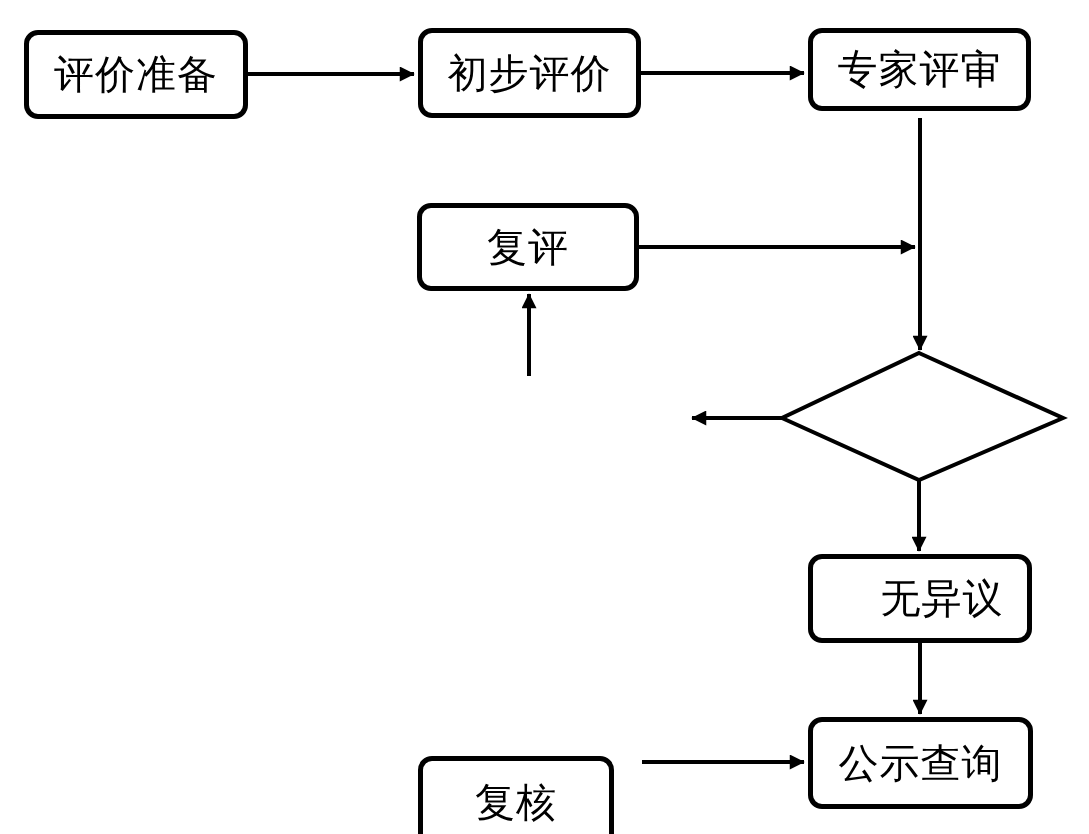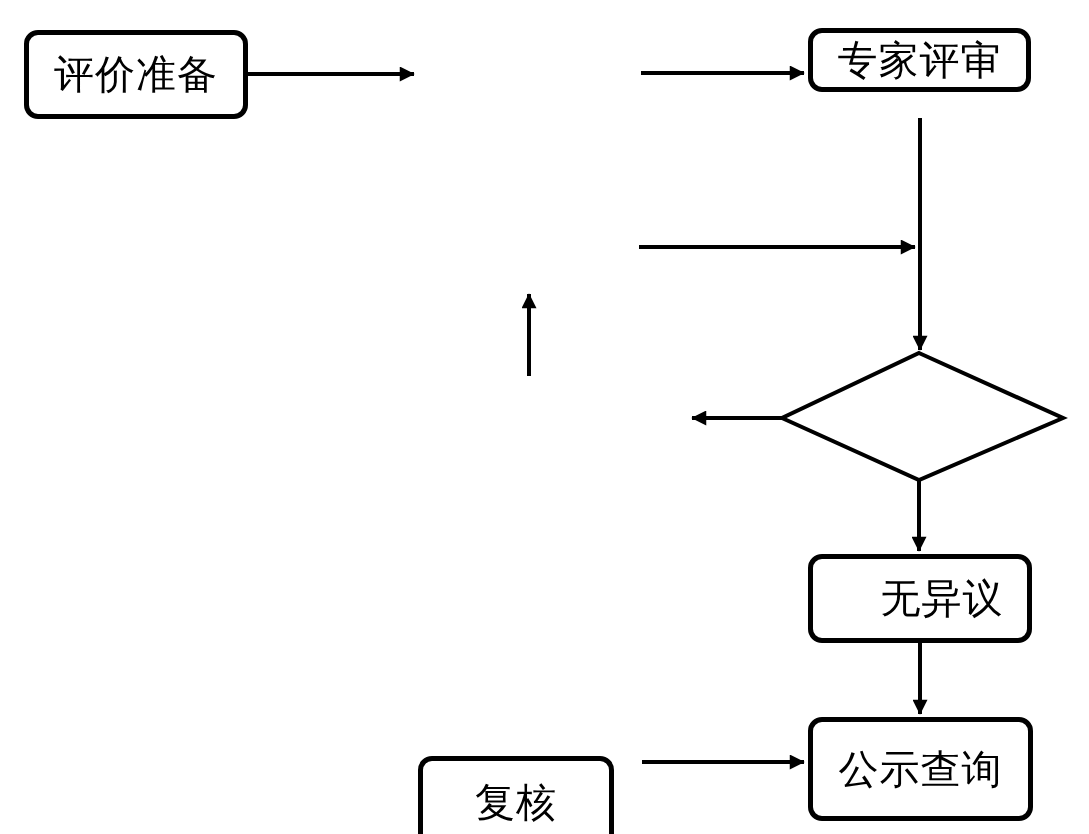--- a/index.html
+++ b/index.html
@@ -25,26 +25,26 @@
     align-items: center;
     justify-content: center;
     font-size: 40px;
     color: #000000;
     letter-spacing: 1px;
     z-index: 1;
     white-space: nowrap;
   }
   #n-prepare     { left: 24px;  top: 30px;  width: 224px; height: 89px; }
   #n-preliminary { left: 418px; top: 28px;  width: 223px; height: 90px; }
-  #n-expert      { left: 808px; top: 28px;  width: 223px; height: 64px; }
+  #n-expert      { left: 808px; top: 28px;  width: 223px; height: 83px; }
   #n-reeval      { left: 417px; top: 203px; width: 222px; height: 88px; }
   #n-objection   { left: 373px; top: 376px; width: 315px; height: 86px; }
   #n-noobjection { left: 808px; top: 554px; width: 224px; height: 89px; padding-left: 44px; }
   #n-recheck     { left: 418px; top: 756px; width: 196px; height: 92px; }
-  #n-publicity   { left: 808px; top: 717px; width: 225px; height: 104px; }
+  #n-publicity   { left: 808px; top: 717px; width: 225px; height: 92px; }
   .wires {
     position: absolute;
     left: 0; top: 0;
     width: 1089px;
     height: 834px;
     z-index: 2;
     pointer-events: none;
   }
   .diamond-label {
     position: absolute;
@@ -63,22 +63,28 @@
   }
 </style>
 </head>
 <body>
 
 <div class="canvas">
 
   <div class="node" id="n-prepare">
     <span>评价准备</span>
   </div>
+  <div class="node" id="n-preliminary">
+    <span>初步评价</span>
+  </div>
   <div class="node" id="n-expert">
     <span>专家评审</span>
+  </div>
+  <div class="node" id="n-reeval">
+    <span>复评</span>
   </div>
   <div class="node" id="n-noobjection">
     <span>无异议</span>
   </div>
   <div class="node" id="n-recheck">
     <span>复核</span>
   </div>
   <div class="node" id="n-publicity">
     <span>公示查询</span>
   </div>

